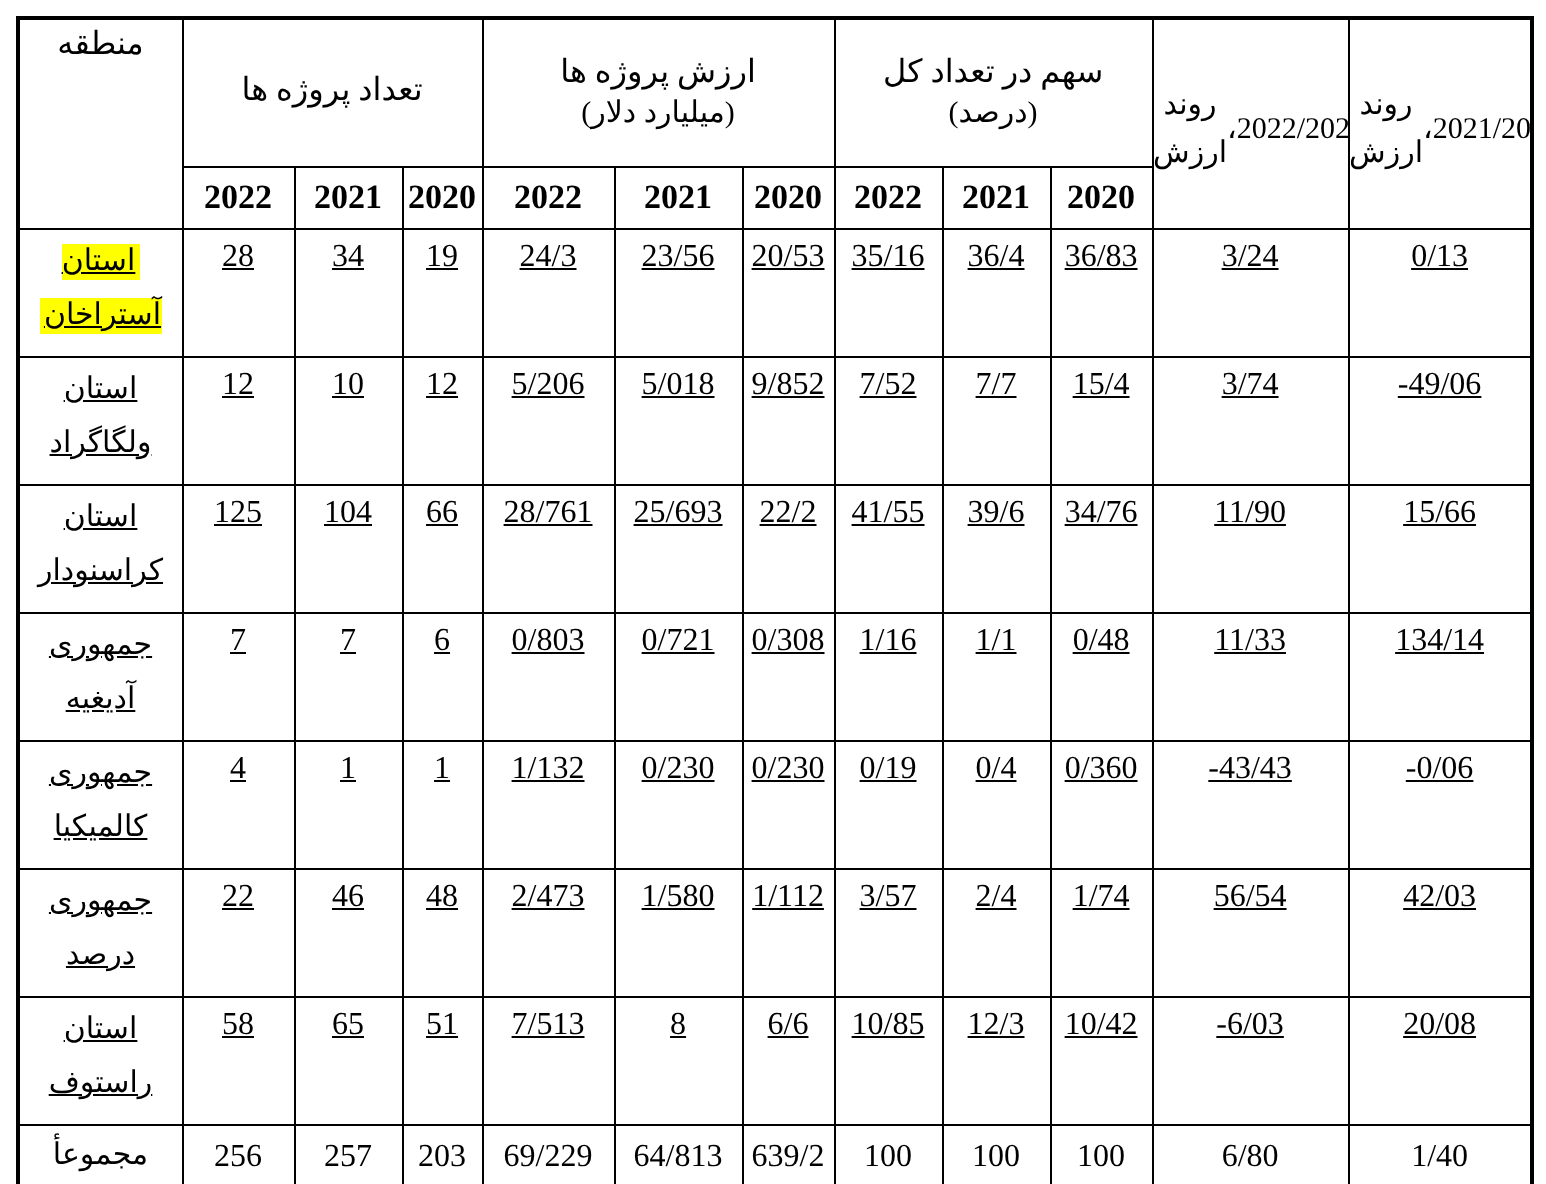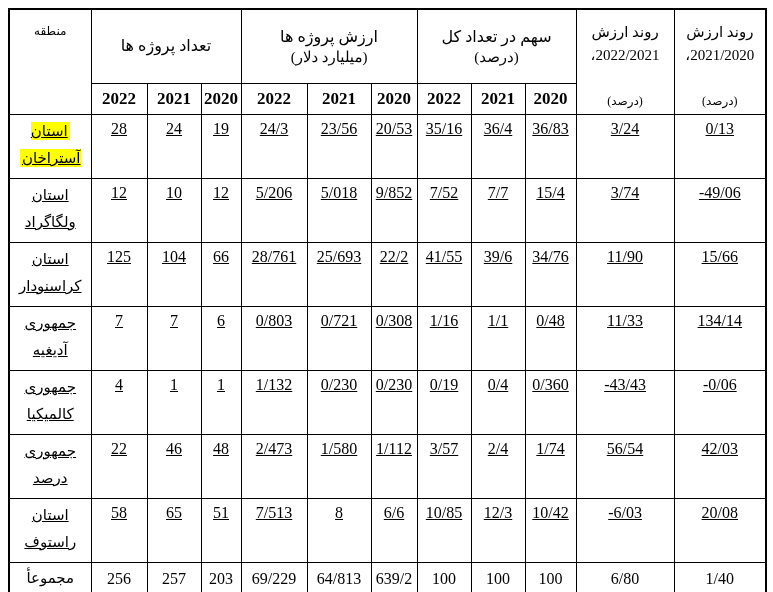--- a/index.html
+++ b/index.html
@@ -15,28 +15,28 @@
   th,td{
     border:1px solid #000;
     padding:0;margin:0;
     text-align:center;
     overflow:hidden;
   }
   
   tr.hdr1{height:67px;}
   tr.hdr2{height:28px;}
   th{font-weight:normal;}
-  .region-head{vertical-align:top;padding-top:14px;font-size:12px;margin-top:16px;}
+  .region-head{vertical-align:top;padding-top:2px;font-size:16px;margin-top:16px;}
   .group-head{vertical-align:middle;font-size:16px;}
   .group-title{display:block;font-size:16px;line-height:22px;}
   .group-sub{display:block;font-size:15px;line-height:18px;font-family:Liberation Serif, serif;}
   .year{font-weight:bold;font-size:17px;font-family:"Liberation Serif",serif;}
   .trend-head{vertical-align:top;}
   .trend-inner{
-    display:flex;flex-direction:column;align-items:center;
+    display:flex;flex-direction:row;align-items:center;
     height:89px;padding-top:10px;padding-bottom:5px;box-sizing:content-box;
   }
   .trend-line1{font-size:15px;line-height:24px;}
   .trend-line2{font-size:15px;line-height:22px;font-family:"Liberation Serif","DejaVu Sans",serif;}
   .trend-line3{font-size:12px;margin-top:auto;}
   
   tr.data-row{height:64px;text-decoration:underline;}
   tr.total-row{height:33px;}
   td.region{
     vertical-align:top;padding-top:3px;
@@ -108,21 +108,21 @@
     <th class="year">2021</th>
     <th class="year">2020</th>
     <th class="year">2022</th>
     <th class="year">2021</th>
     <th class="year">2020</th>
   </tr>
 
   <tr class="data-row">
     <td class="region" dir="rtl"><span class="hl" style="background: rgb(255, 255, 0);">استان آستراخان</span></td>
     <td class="num">28</td>
-    <td class="num">24</td>
+    <td class="num">34</td>
     <td class="num">19</td>
     <td class="num">24/3</td>
     <td class="num">23/56</td>
     <td class="num">20/53</td>
     <td class="num">35/16</td>
     <td class="num">36/4</td>
     <td class="num">36/83</td>
     <td class="num">3/24</td>
     <td class="num">0/13</td>
   </tr>

